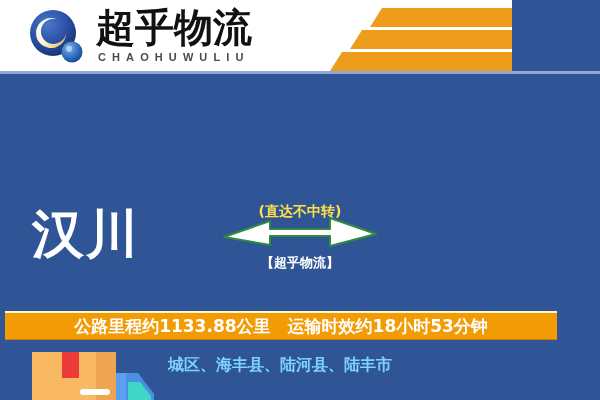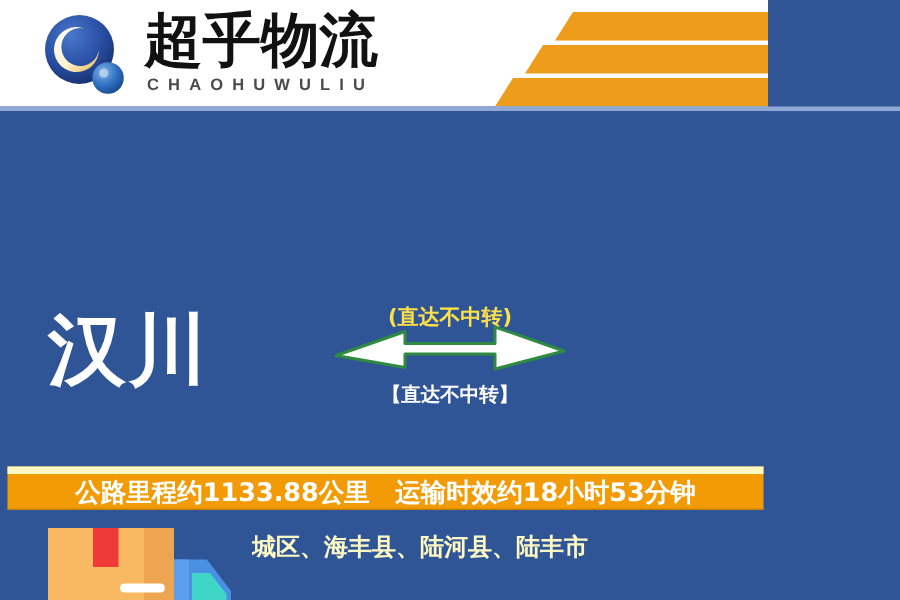--- a/index.html
+++ b/index.html
@@ -151,44 +151,44 @@
     font-size: 13px;
     font-weight: bold;
     white-space: nowrap;
   }
 
   
   .info-band {
     position: absolute;
     left: 5px;
     top: 237px;
-    width: 504px;
+    width: 552px;
     height: 29px;
     background: #f29b05;
-    border-top: 5px solid #fef9c3;
+    border-top: 2px solid #fef9c3;
     border-bottom: 1px solid #c98204;
     box-sizing: border-box;
     text-align: center;
     color: #ffffff;
     font-family: "DejaVu Sans", "Liberation Sans", sans-serif;
     font-size: 17px;
     font-weight: bold;
     line-height: 27px;
     white-space: nowrap;
     overflow: hidden;
   }
 
   
   .coverage {
     position: absolute;
     left: 168px;
     top: 278px;
     width: 420px;
     height: 26px;
-    color: #fef9c3;
+    color: #7dd3fc;
     font-family: "DejaVu Sans", "Liberation Sans", sans-serif;
     font-size: 16px;
     font-weight: bold;
     line-height: 26px;
     white-space: nowrap;
     overflow: hidden;
   }
   .truck {
     position: absolute;
     left: 24px;
@@ -253,21 +253,21 @@
 
       <div class="mid-block">
         <div class="mid-top-label">(直达不中转)</div>
 
         <div class="arrow-holder">
           <svg width="156" height="40" viewBox="0 0 156 40" xmlns="http://www.w3.org/2000/svg">
             <polygon points="2,25 48,9 48,17 108,17 108,6 154,22 108,34 108,24 48,24 48,33" fill="#ffffff" stroke="#2e8b3f" stroke-width="2" stroke-linejoin="round"></polygon>
           </svg>
         </div>
 
-        <div class="mid-bottom-label">【直达不中转】</div>
+        <div class="mid-bottom-label">【超乎物流】</div>
       </div>
 
     </div>
 
     <div class="info-band">公路里程约1133.88公里　运输时效约18小时53分钟</div>
 
     <div class="truck">
       <svg width="145" height="95" viewBox="0 0 145 95" xmlns="http://www.w3.org/2000/svg">
 
         <path d="M92,27 h22 l16,21 v22 h-38 z" fill="#4a90e2"></path>

